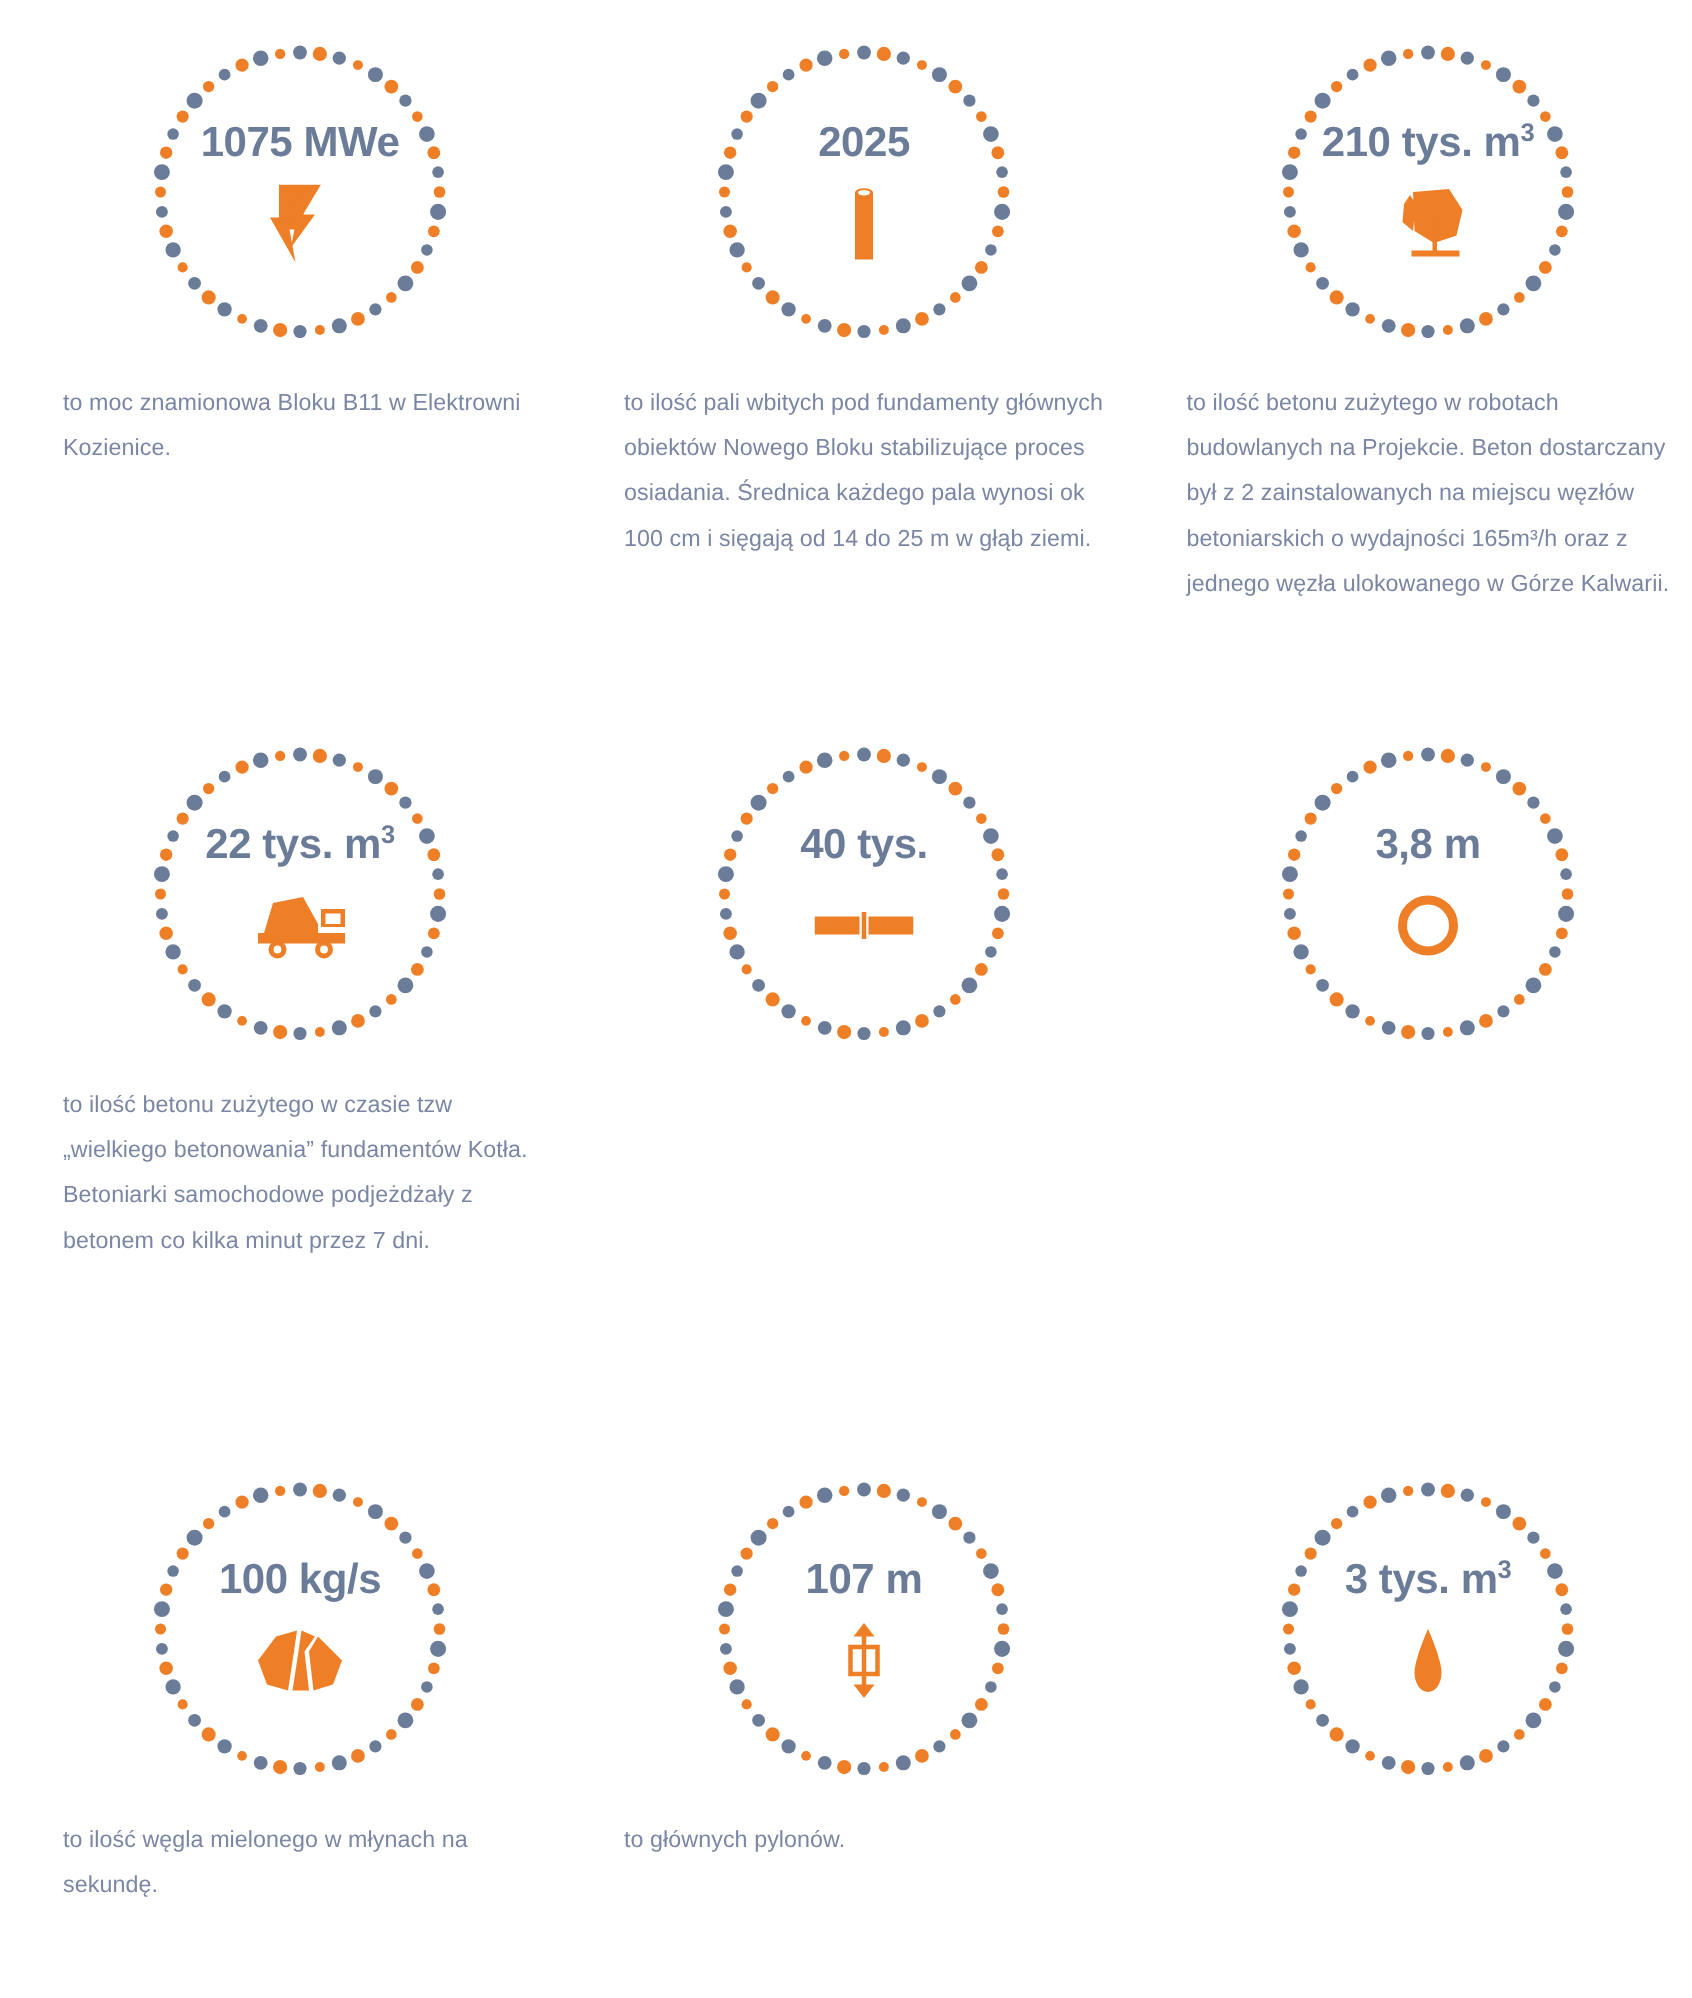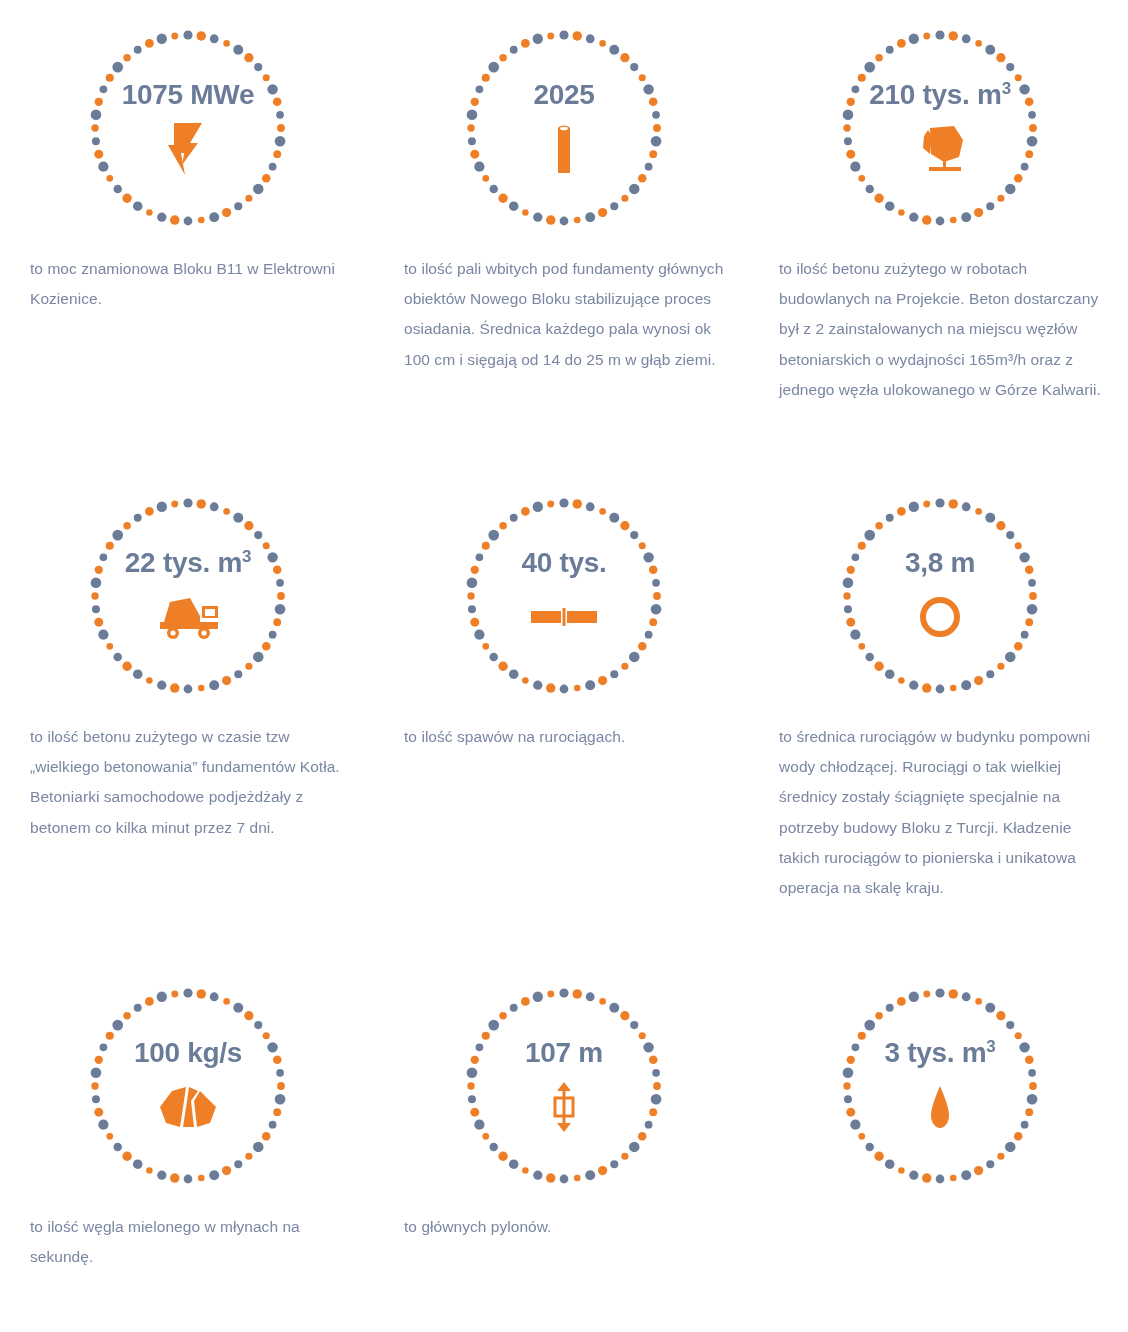--- a/index.html
+++ b/index.html
@@ -13,20 +13,21 @@
     overflow: hidden;
   }
 
   .grid {
     width: 1128px;
     height: 1332px;
     display: grid;
     grid-template-columns: 376px 376px 376px;
     grid-template-rows: 468px 490px 374px;
     align-content: start;
+    padding-left: 12px;
   }
 
   .card {
     display: flex;
     flex-direction: column;
     align-items: center;
     padding: 0 18px;
   }
 
   
@@ -404,21 +405,20 @@
         <div class="stat-value"><span>40</span> <span>tys.</span></div>
         <div class="icon-box">
           <svg width="66" height="22" viewBox="0 0 66 22">
             <rect x="0" y="5" width="30" height="12" fill="#EE7F26"></rect>
             <rect x="36" y="5" width="30" height="12" fill="#EE7F26"></rect>
             <rect x="31.5" y="2" width="3" height="18" fill="#EE7F26"></rect>
           </svg>
         </div>
       </div>
     </div>
-    <p class="caption">to ilość spawów na rurociągach.</p>
   </div>
 
   <div class="card col-3">
     <div class="ring-wrap">
       <svg class="ring-svg" viewBox="0 0 200 200">
           <circle cx="100.00" cy="7.00" r="4.60" fill="#6B7C99"></circle>
           <circle cx="113.24" cy="7.95" r="4.74" fill="#EE7F26"></circle>
           <circle cx="126.20" cy="10.77" r="4.41" fill="#6B7C99"></circle>
           <circle cx="138.63" cy="15.40" r="3.31" fill="#EE7F26"></circle>
           <circle cx="150.28" cy="21.76" r="4.97" fill="#6B7C99"></circle>
@@ -464,21 +464,20 @@
         </svg>
       <div class="ring-inner">
         <div class="stat-value"><span>3,8</span> <span>m</span></div>
         <div class="icon-box">
           <svg width="44" height="44" viewBox="0 0 44 44">
             <circle cx="22" cy="22" r="17" fill="none" stroke="#EE7F26" stroke-width="6"></circle>
           </svg>
         </div>
       </div>
     </div>
-    <p class="caption">to średnica rurociągów w budynku pompowni wody chłodzącej. Rurociągi o tak wielkiej średnicy zostały ściągnięte specjalnie na potrzeby budowy Bloku z Turcji. Kładzenie takich rurociągów to pionierska i unikatowa operacja na skalę kraju.</p>
   </div>
 
   <div class="card col-1">
     <div class="ring-wrap">
       <svg class="ring-svg" viewBox="0 0 200 200">
           <circle cx="100.00" cy="7.00" r="4.60" fill="#6B7C99"></circle>
           <circle cx="113.24" cy="7.95" r="4.74" fill="#EE7F26"></circle>
           <circle cx="126.20" cy="10.77" r="4.41" fill="#6B7C99"></circle>
           <circle cx="138.63" cy="15.40" r="3.31" fill="#EE7F26"></circle>
           <circle cx="150.28" cy="21.76" r="4.97" fill="#6B7C99"></circle>

